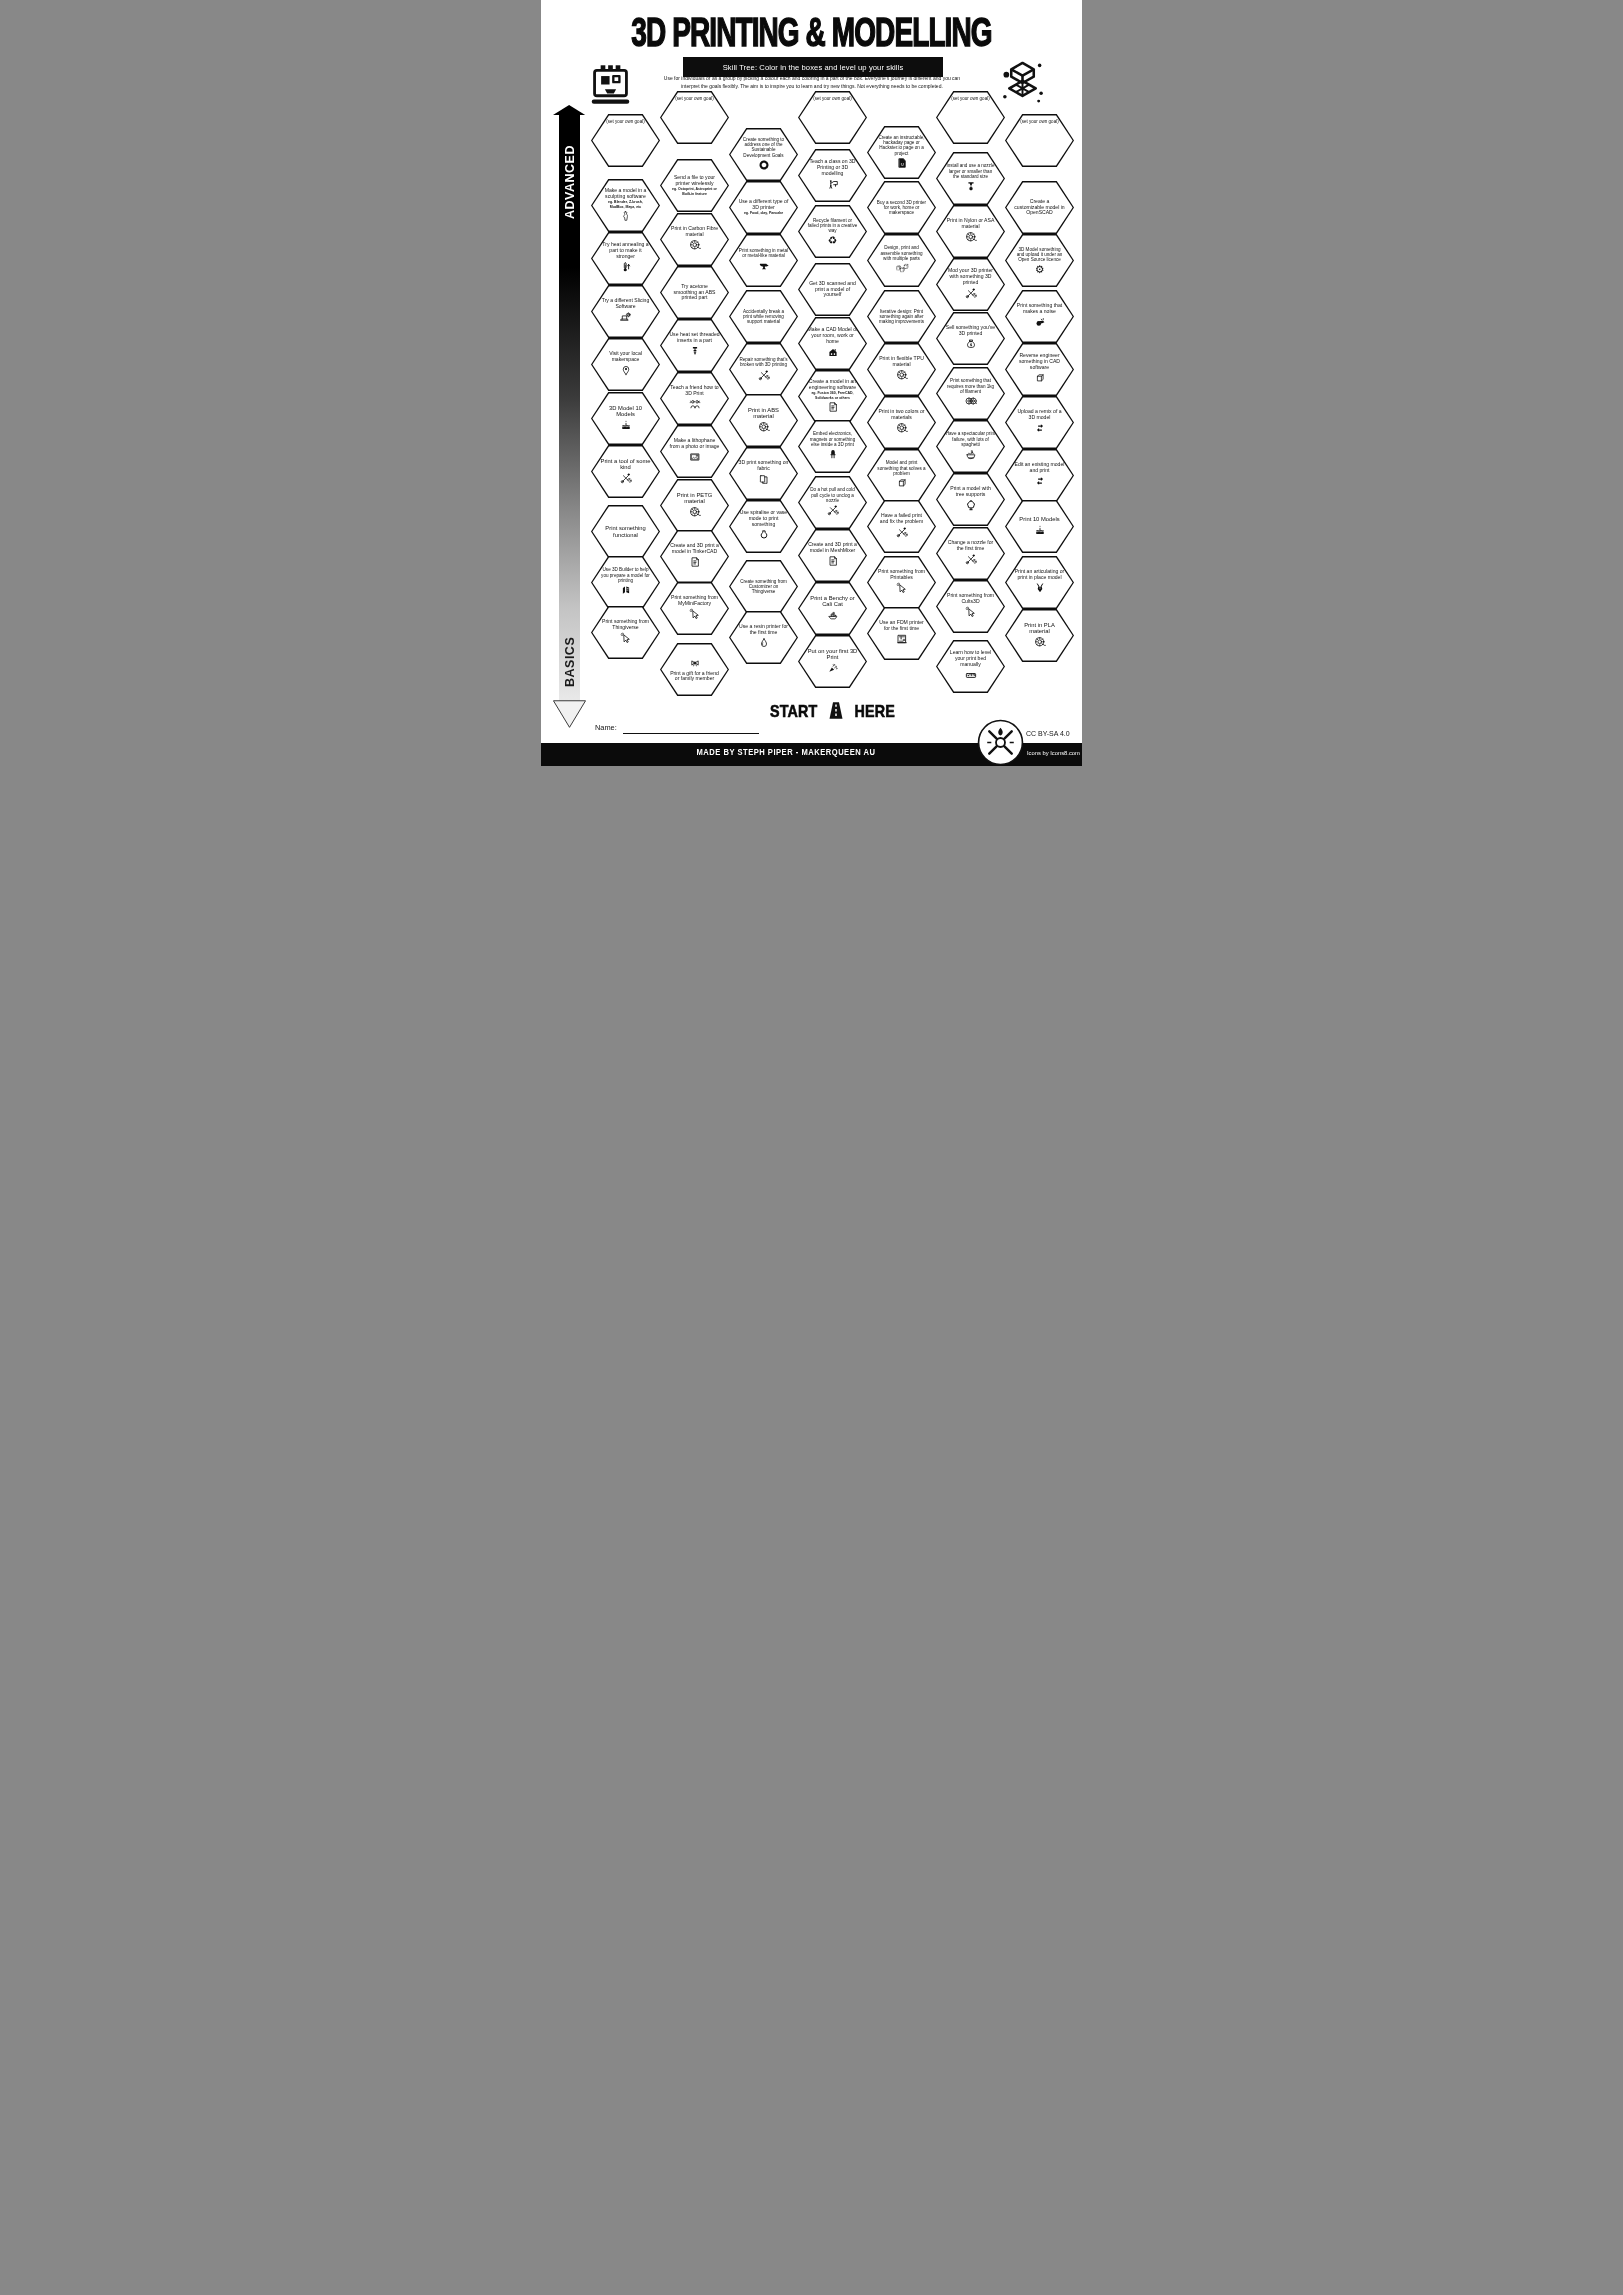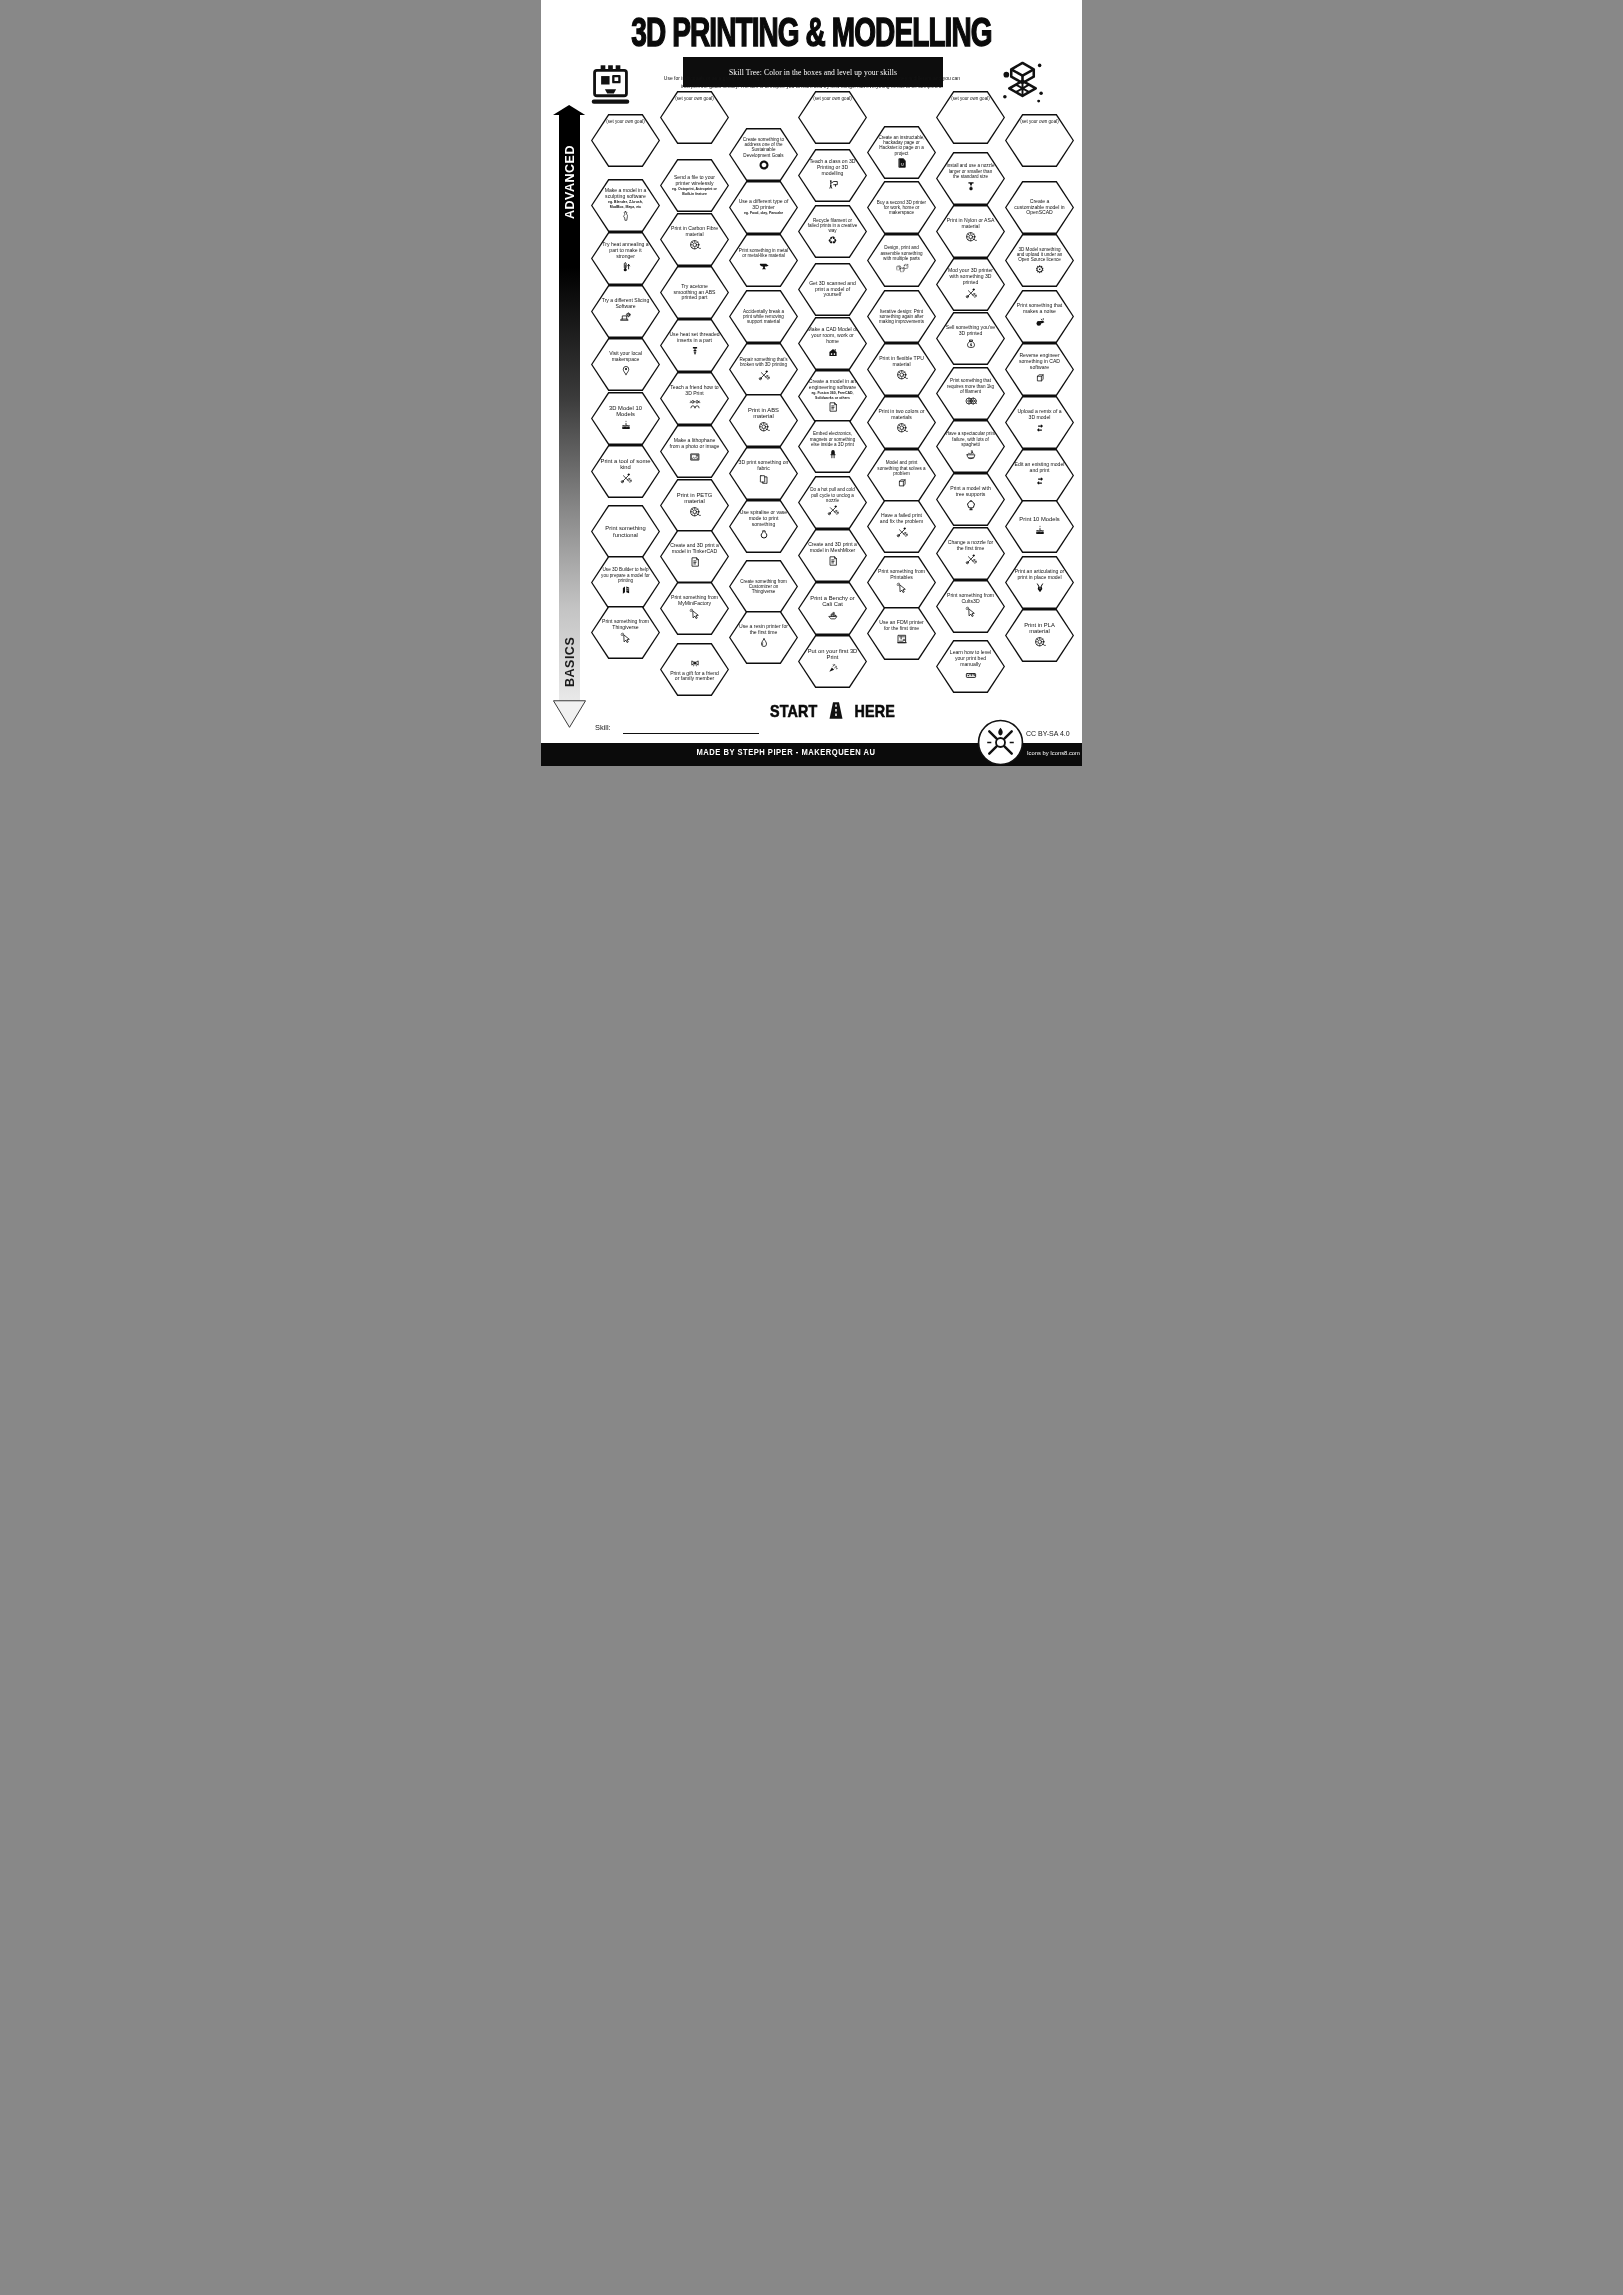--- a/index.html
+++ b/index.html
@@ -2,22 +2,22 @@
 <html style="font-size:7.4px"><head>
 <meta charset="utf-8">
 <style>
   html,body{margin:0;padding:0;background:#888;}
   #page{position:relative;width:541px;height:766px;background:#fff;margin:0 auto;overflow:hidden;
         font-family:"Liberation Sans","DejaVu Sans",sans-serif;color:#111;}
   
   #title{position:absolute;top:10.2px;left:0;width:100%;text-align:center;font-size:28px;font-weight:900;
          letter-spacing:-0.9px;transform:scaleY(1.42);transform-origin:top center;color:#0a0a0a;
          -webkit-text-stroke:1px #0a0a0a;white-space:nowrap;}
-  #subtitle-bar{position:absolute;left:142px;top:57px;width:260px;height:30px;background:#0d0d0d;
-         display:flex;align-items:center;justify-content:center;font-family:Liberation Serif, serif;}
+  #subtitle-bar{position:absolute;left:142px;top:57px;width:260px;height:20px;background:#0d0d0d;
+         display:flex;align-items:center;justify-content:center;}
   #subtitle-bar span{color:#fff;font-size:7.6px;letter-spacing:0.1px;}
   .desc{position:absolute;left:95px;width:352px;text-align:center;font-size:5px;line-height:1.5;color:#131313;}
   #desc1{top:75px;} #desc2{top:83px;}
   .logo{position:absolute;}
   
   #axis-head-top{position:absolute;left:11.6px;top:105px;width:33px;height:10.2px;background:#000;
      clip-path:polygon(50% 0,100% 100%,0 100%);}
   #axis-shaft{position:absolute;left:17.6px;top:115px;width:21px;height:586px;
      background:linear-gradient(180deg,#000 0%,#000 26%,#3a3a3a 48%,#8a8a8a 68%,#c3c3c3 84%,#e9e9e9 100%);}
   .axis-label{position:absolute;left:17.6px;width:21px;display:flex;align-items:center;justify-content:center;
@@ -784,21 +784,21 @@
     <span class="start-word">START</span>
     <span>
       <svg width="24" height="21" viewBox="0 0 24 24">
         <path d="M8.6 2.6h6.8l4 18.8H4.6z" fill="#111"></path>
         <path d="M12 5v13.6" stroke="#fff" stroke-width="1.7" stroke-dasharray="2.8 2.4" fill="none"></path>
       </svg>
     </span>
     <span class="start-word">HERE</span>
   </div>
 
-  <div id="name-row">Skill:</div>
+  <div id="name-row">Name:</div>
   <div id="name-line"></div>
 
   <div id="footer-bar"></div>
   <div id="cc-logo">
     <svg width="49" height="49" viewBox="0 0 48 48">
       <circle cx="24" cy="24" r="21.5" fill="#fff" stroke="#111" stroke-width="1.6"></circle>
       <path d="M13 35 35 13M13 13l22 22" stroke="#111" stroke-width="2.4" stroke-linecap="round"></path>
       <path d="M24 9.5c2.9 3.5 2.9 6 0 7.7-2.9-1.7-2.9-4.2 0-7.7z" fill="#111"></path>
       <circle cx="24" cy="24" r="4.4" fill="#fff" stroke="#111" stroke-width="1.8"></circle>
       <path d="M11 24h4M33 24h4" stroke="#111" stroke-width="1.6"></path>

